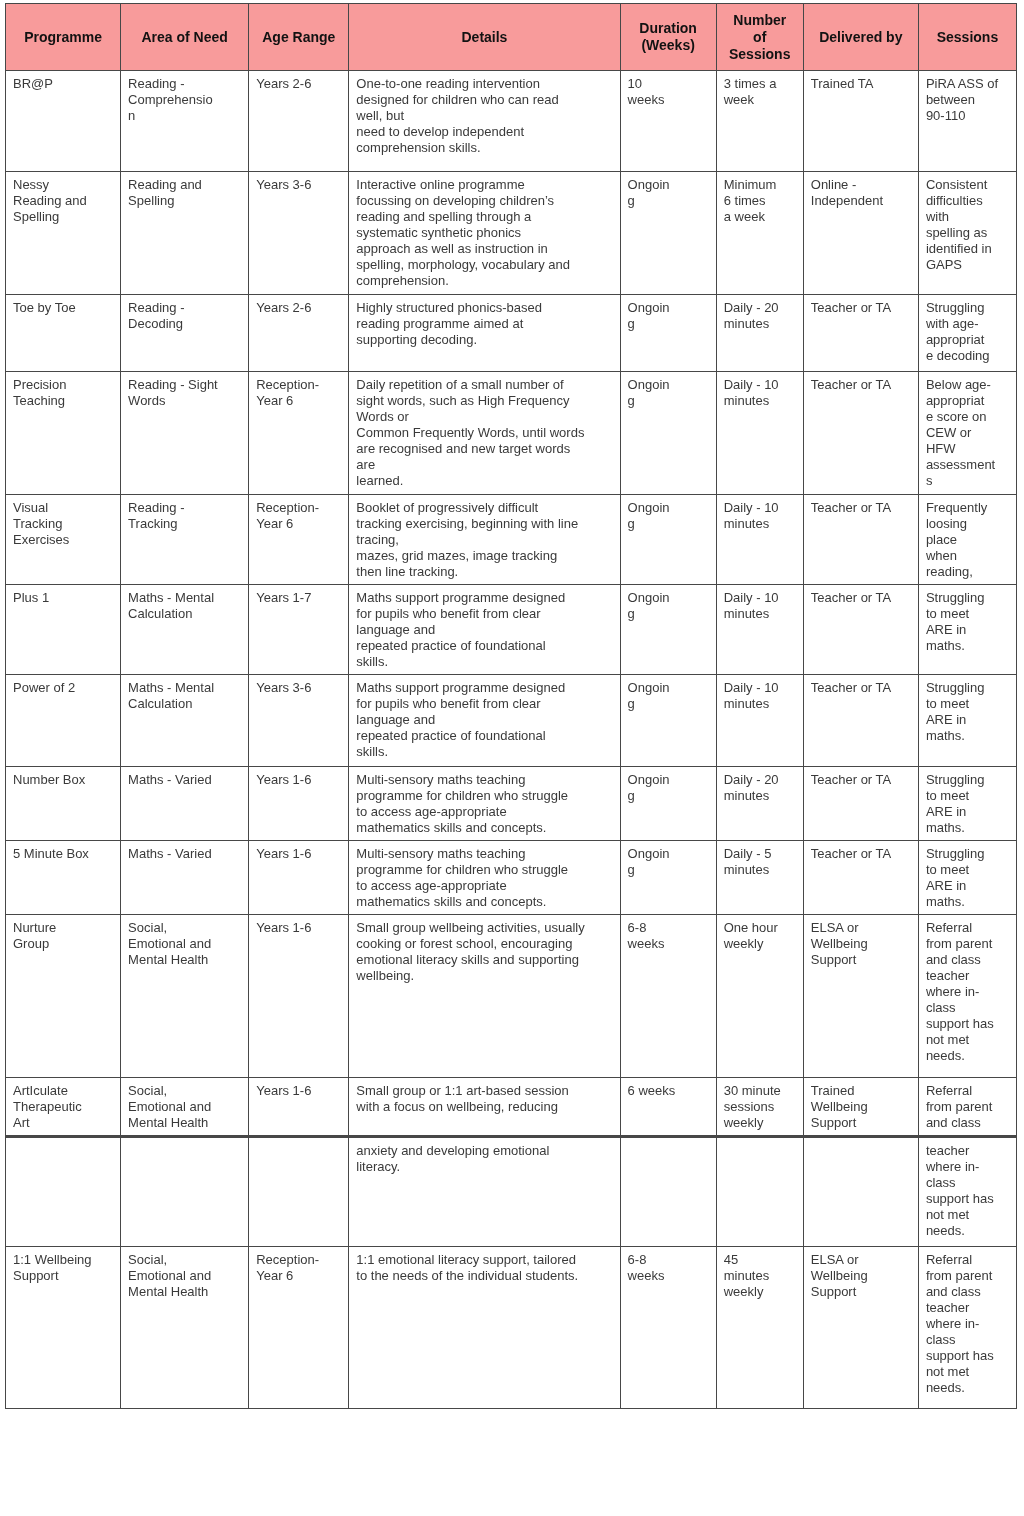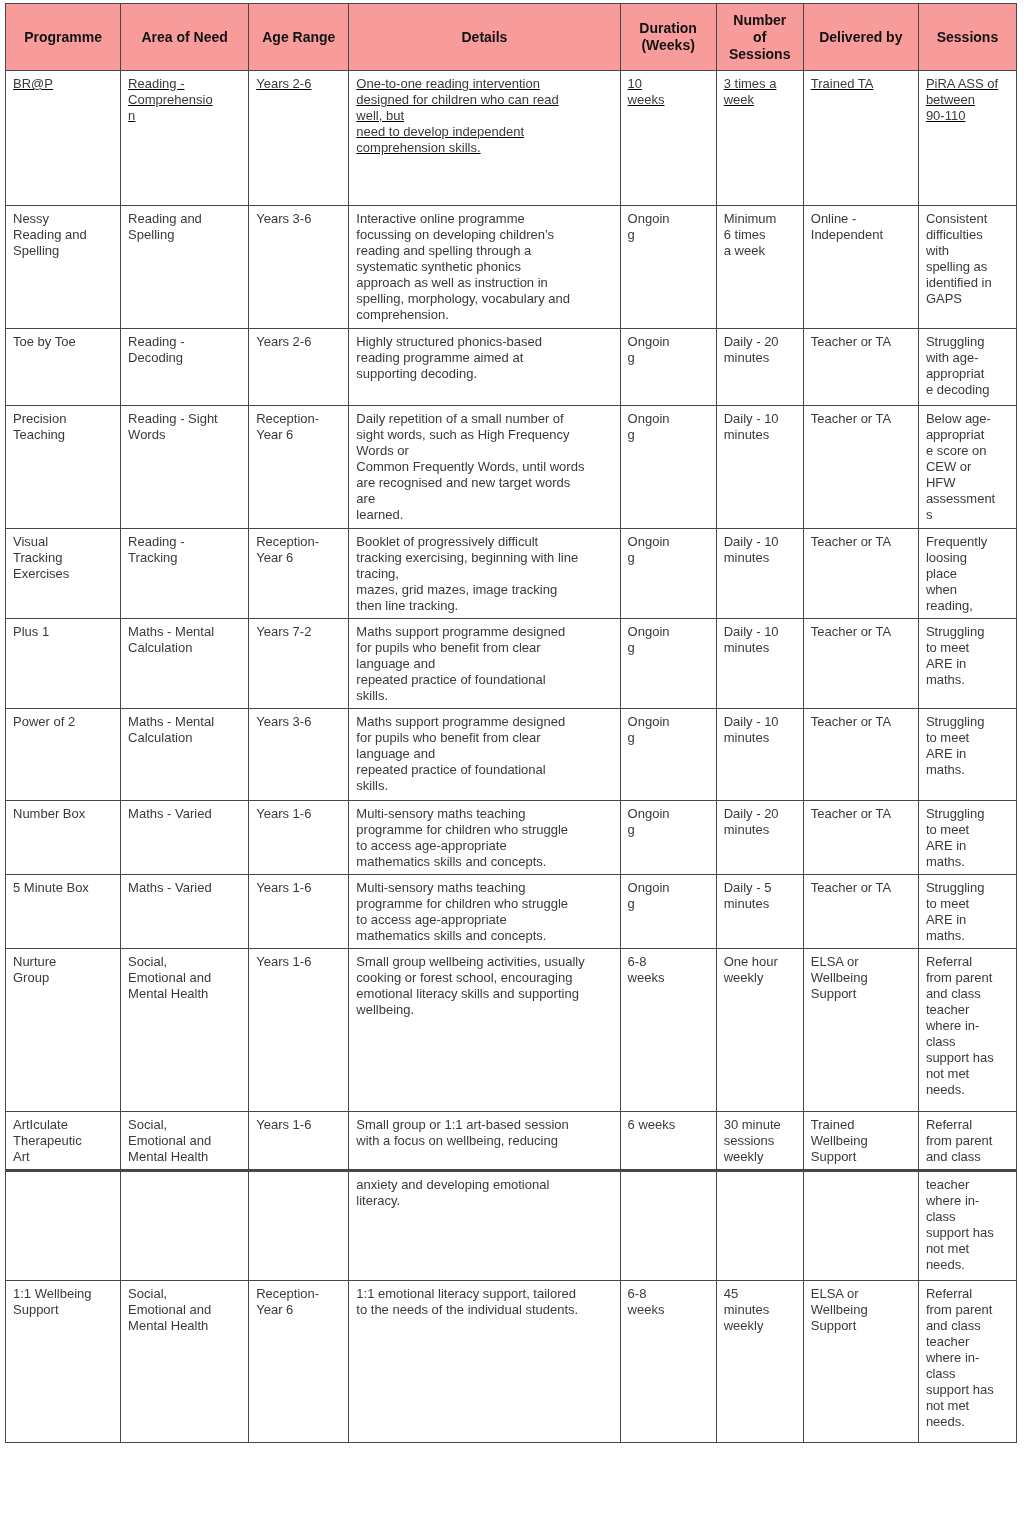--- a/index.html
+++ b/index.html
@@ -77,21 +77,21 @@
           <th>Duration
 (Weeks)</th>
           <th>Number
 of
 Sessions</th>
           <th>Delivered by</th>
           <th>Sessions</th>
         </tr>
     </thead>
     <tbody>
-        <tr style="height: 135px; text-decoration: underline;">
+        <tr style="height: 101px;">
           <td>BR@P</td>
           <td>Reading -
 Comprehensio
 n</td>
           <td>Years 2-6</td>
           <td>One-to-one reading intervention
 designed for children who can read
 well, but
 need to develop independent
 comprehension skills.</td>
@@ -198,21 +198,21 @@
           <td>Frequently
 loosing
 place
 when
 reading,</td>
         </tr>
         <tr style="height: 87px;">
           <td>Plus 1</td>
           <td>Maths - Mental
 Calculation</td>
-          <td>Years 7-2</td>
+          <td>Years 1-7</td>
           <td>Maths support programme designed
 for pupils who benefit from clear
 language and
 repeated practice of foundational
 skills.</td>
           <td>Ongoin
 g</td>
           <td>Daily - 10
 minutes</td>
           <td>Teacher or TA</td>

